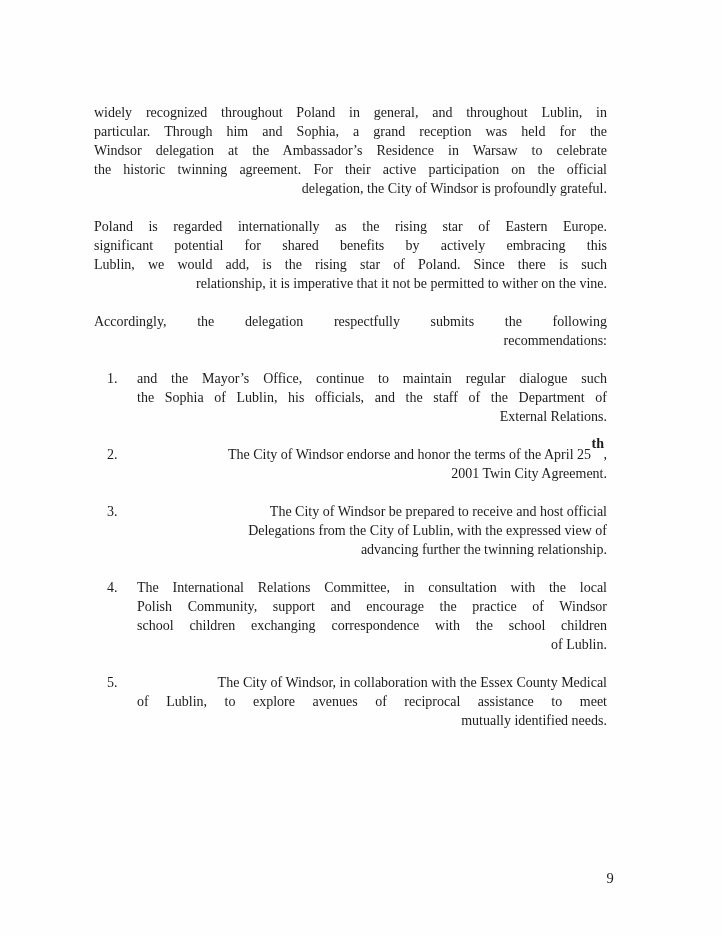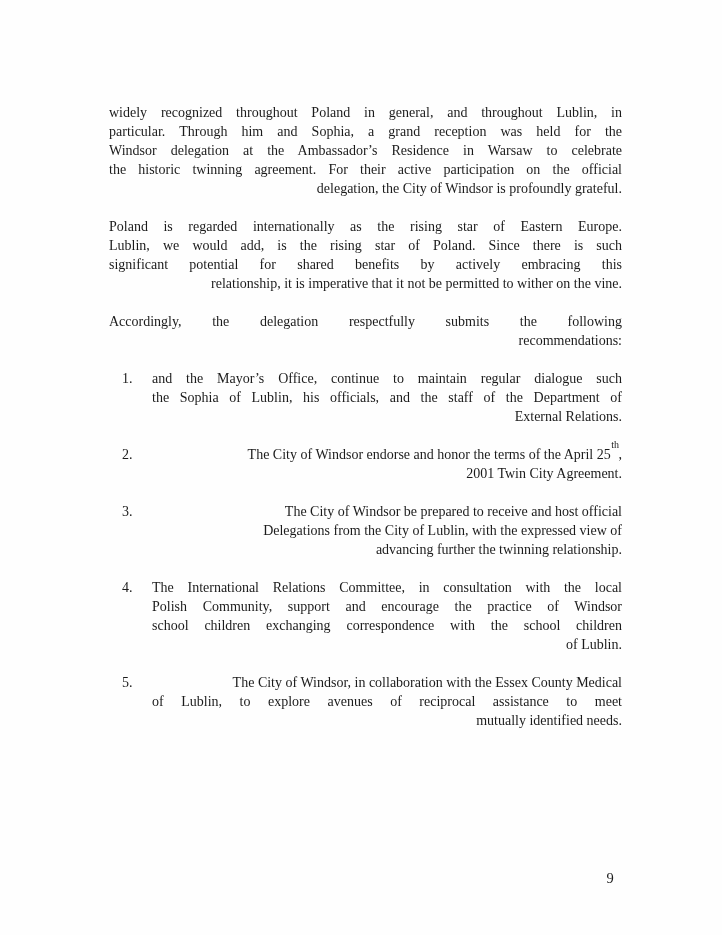--- a/index.html
+++ b/index.html
@@ -11,21 +11,21 @@
     position: relative;
     width: 722px;
     height: 935px;
     background: #fefefe;
     overflow: hidden;
     font-family: "Liberation Serif", "DejaVu Serif", serif;
     color: #1b1b1b;
   }
   .content {
     position: absolute;
-    left: 109px;
+    left: 94px;
     top: 103px;
     width: 513px;
     font-size: 14px;
     line-height: 19px;
   }
   .block {
     margin: 0 0 19px 0;
   }
   .block:last-child {
     margin-bottom: 0;
@@ -46,25 +46,26 @@
   .list-item .marker {
     flex: none;
     width: 30px;
     margin-left: 13px;
   }
   .list-item .item-body {
     flex: 1;
     min-width: 0;
   }
   sup.ord {
-    font-size: 10px;
+    font-size: 14px;
     line-height: 0;
     position: relative;
     top: -5px;
     left: 0.5px;
+    font-weight: bold;
   }
   .page-number {
     position: absolute;
     left: 598px;
     top: 869px;
     width: 24px;
     font-size: 14.5px;
     line-height: 19px;
     text-align: center;
   }
@@ -76,22 +77,22 @@
   <div class="content">
       <div class="block paragraph">
         <div class="line stretch">widely recognized throughout Poland in general, and throughout Lublin, in</div>
         <div class="line stretch">particular. Through him and Sophia, a grand reception was held for the</div>
         <div class="line stretch">Windsor delegation at the Ambassador’s Residence in Warsaw to celebrate</div>
         <div class="line stretch">the historic twinning agreement. For their active participation on the official</div>
         <div class="line">delegation, the City of Windsor is profoundly grateful.</div>
       </div>
       <div class="block paragraph">
         <div class="line stretch">Poland is regarded internationally as the rising star of Eastern Europe.</div>
+        <div class="line stretch">significant potential for shared benefits by actively embracing this</div>
         <div class="line stretch">Lublin, we would add, is the rising star of Poland. Since there is such</div>
-        <div class="line stretch">significant potential for shared benefits by actively embracing this</div>
         <div class="line">relationship, it is imperative that it not be permitted to wither on the vine.</div>
       </div>
       <div class="block paragraph">
         <div class="line stretch">Accordingly, the delegation respectfully submits the following</div>
         <div class="line">recommendations:</div>
       </div>
       <div class="block list-item">
         <div class="marker">1.</div>
         <div class="item-body">
           <div class="line stretch">and the Mayor’s Office, continue to maintain regular dialogue such</div>

